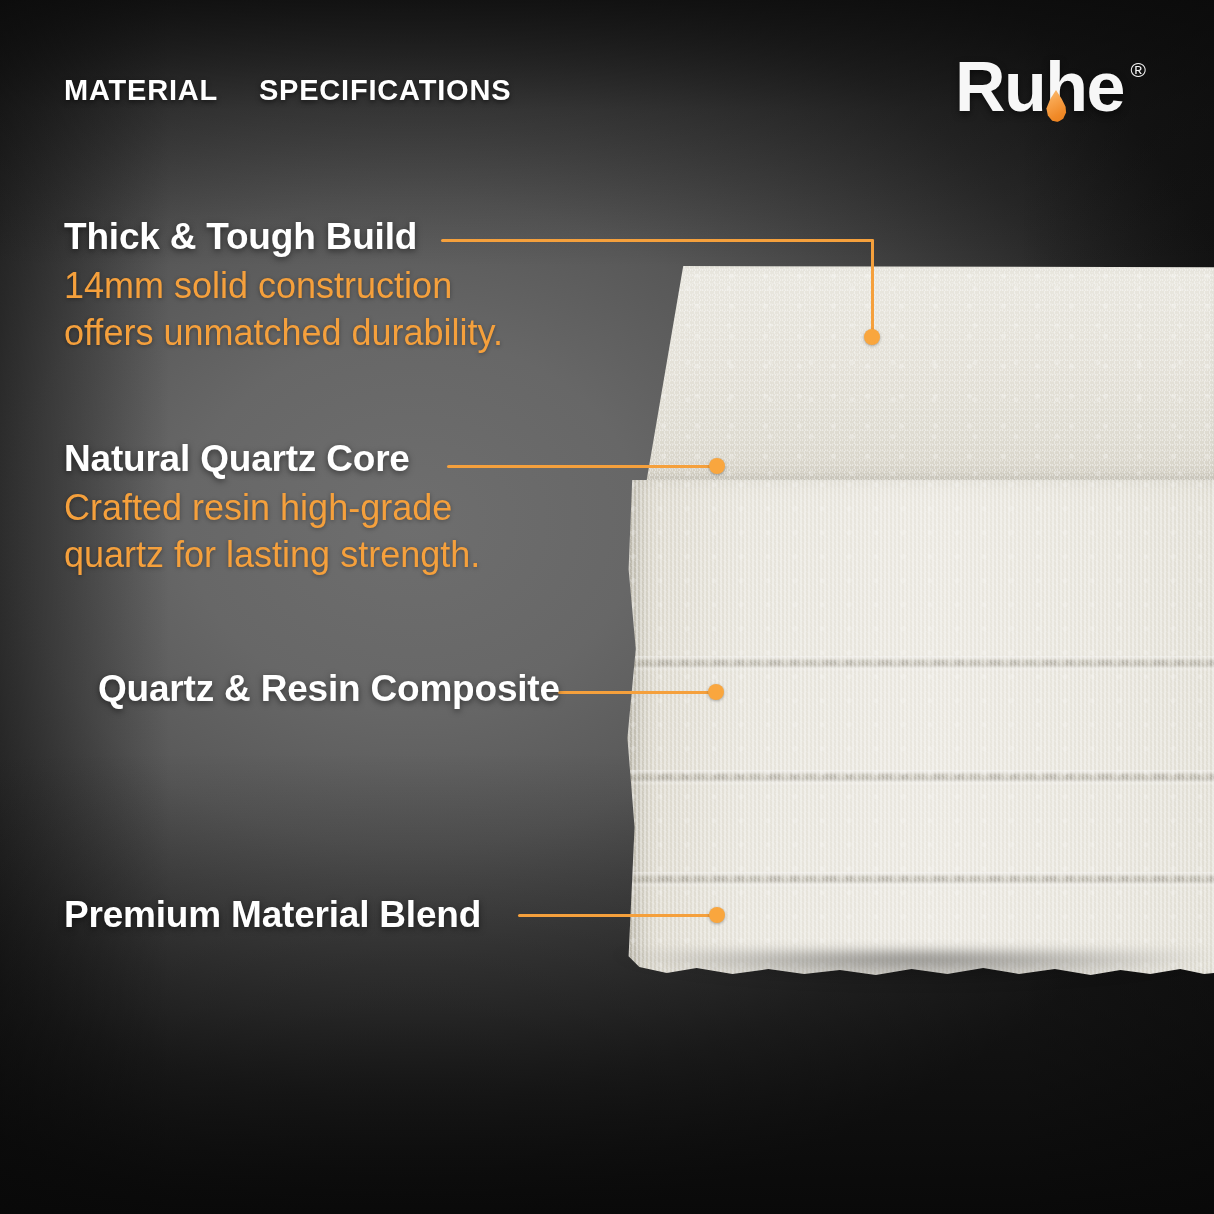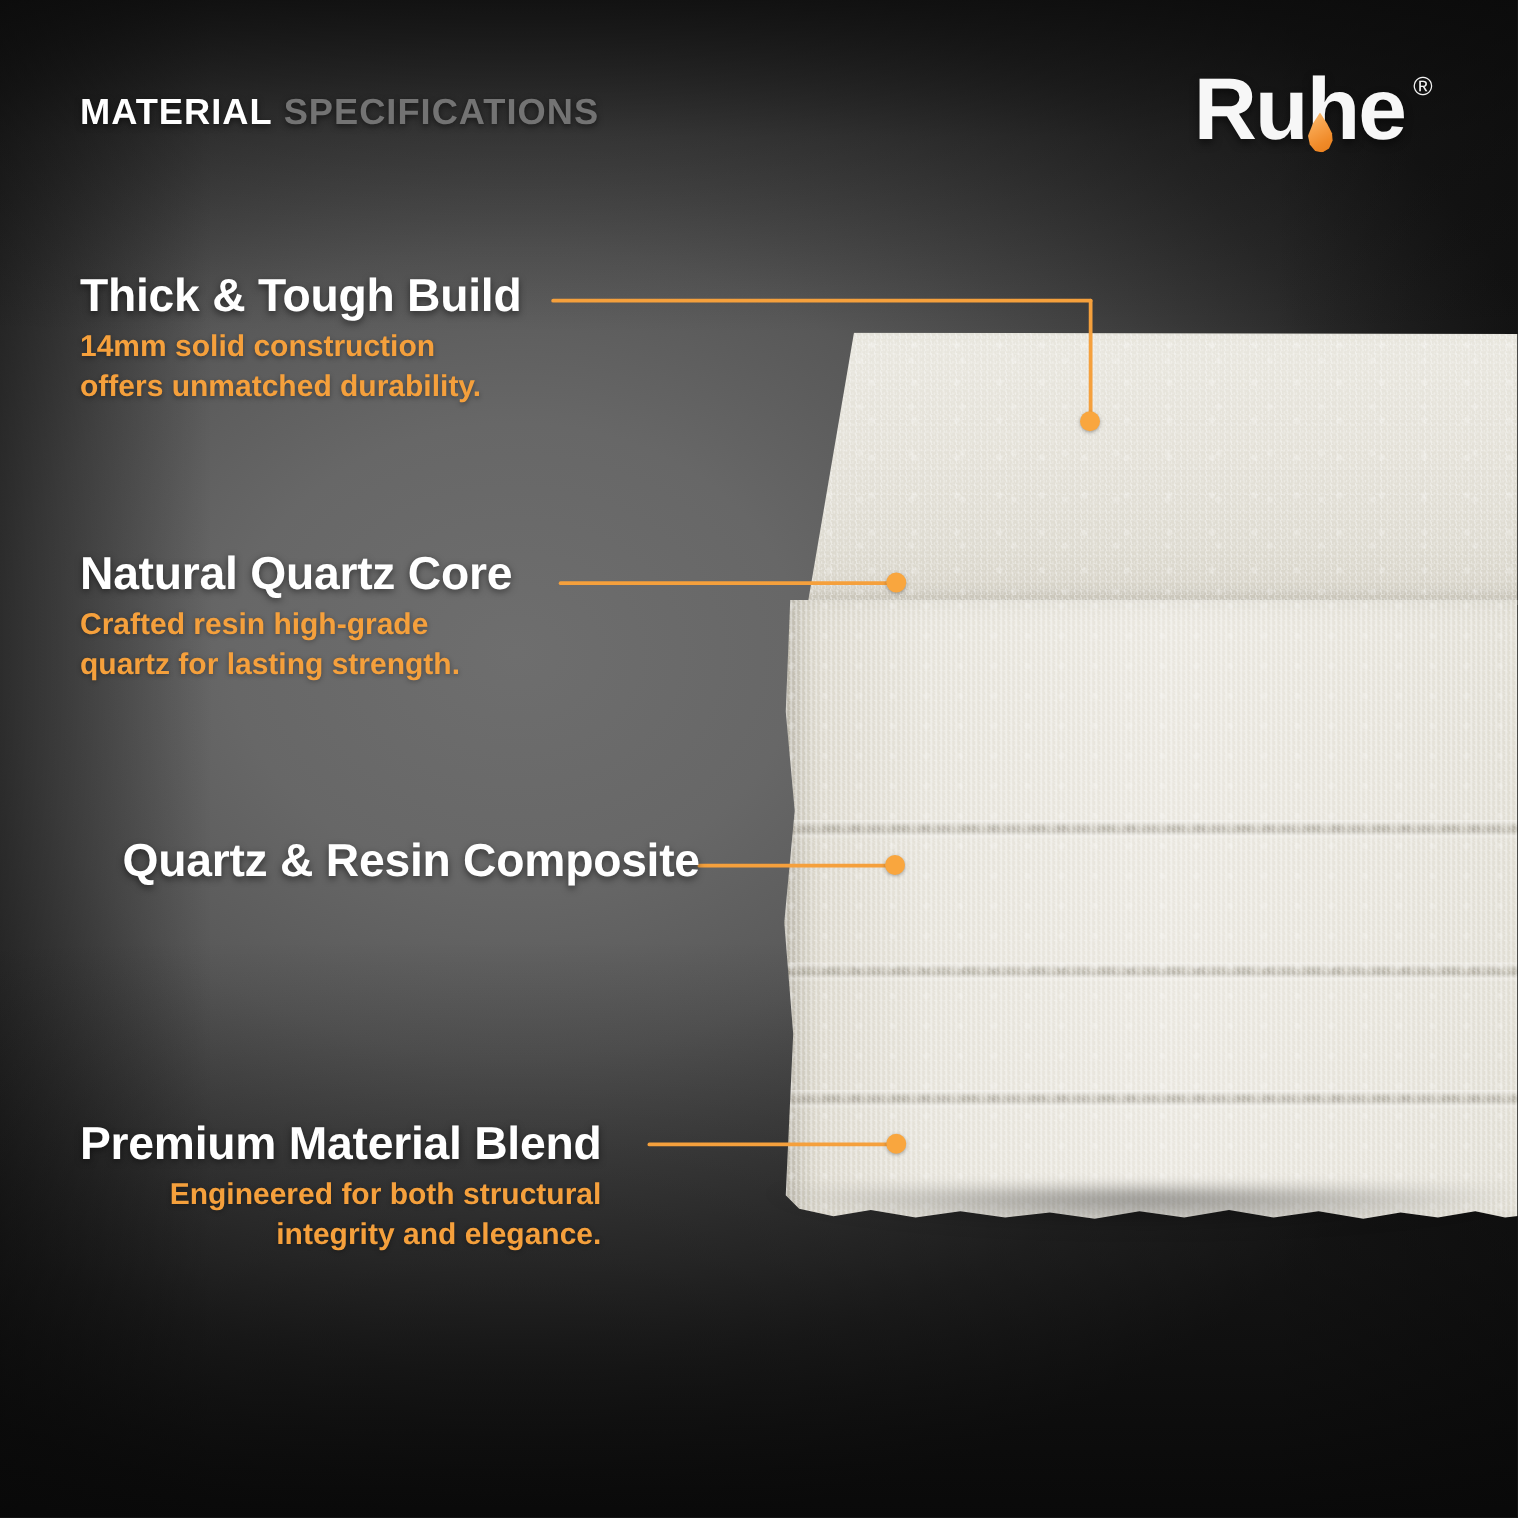--- a/index.html
+++ b/index.html
@@ -41,21 +41,21 @@
 
   
   .header {
     position:absolute; left:64px; top:76px;
     font-size:29px; font-weight:bold;
     letter-spacing:.8px; line-height:1;
     white-space:nowrap;
     text-shadow:0 2px 5px rgba(0,0,0,.55);
   }
   .header .w { color:#ffffff; }
-  .header .o { color:#737373; }
+  .header .o { color:#ffffff;margin-left:32px; }
 
   
   .logo {
     position:absolute; right:68px; top:52px;
     height:80px; width:200px;
   }
   .logo-word {
     position:absolute; right:22px; top:0;
     font-size:70px; font-weight:bold;
     color:#f7f7f7; letter-spacing:-1.5px;
@@ -161,21 +161,21 @@
 
   
   .callout { position:absolute; }
   .callout .title {
     color:#ffffff; font-size:37px; font-weight:bold;
     letter-spacing:-.2px; line-height:1.05;
     white-space:nowrap;
     text-shadow:0 2px 6px rgba(0,0,0,.5);
   }
   .callout .desc {
-    color:#F5A03C; font-size:24px; font-weight:bold;
+    color:#F5A03C; font-size:36px; font-weight:normal;
     line-height:1.32; margin-top:5px; white-space:pre-line;
     text-shadow:0 1px 4px rgba(0,0,0,.35);
   }
 
   .lead-h {
     position:absolute; height:3px;
     background:#F5A03C; border-radius:2px;
   }
   .lead-v {
     position:absolute; width:3px;
@@ -244,17 +244,15 @@
     <div class="desc">Crafted resin high-grade
 quartz for lasting strength.</div>
   </div>
 
   <div class="callout c3">
     <div class="title">Quartz &amp; Resin Composite</div>
   </div>
 
   <div class="callout c4">
     <div class="title">Premium Material Blend</div>
-    <div class="desc">Engineered for both structural
-integrity and elegance.</div>
   </div>
 
 </div>
 
 </body></html>

